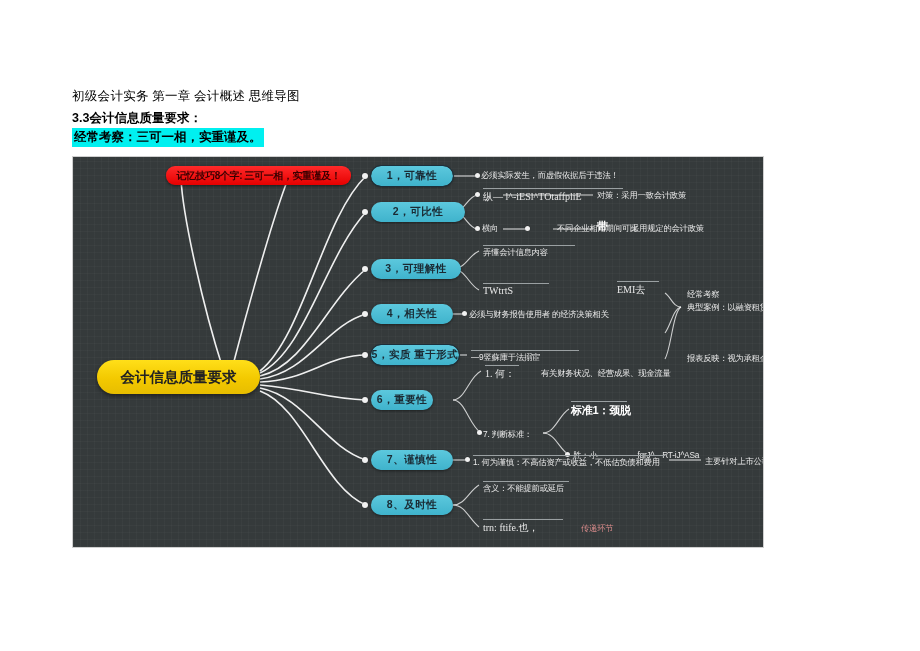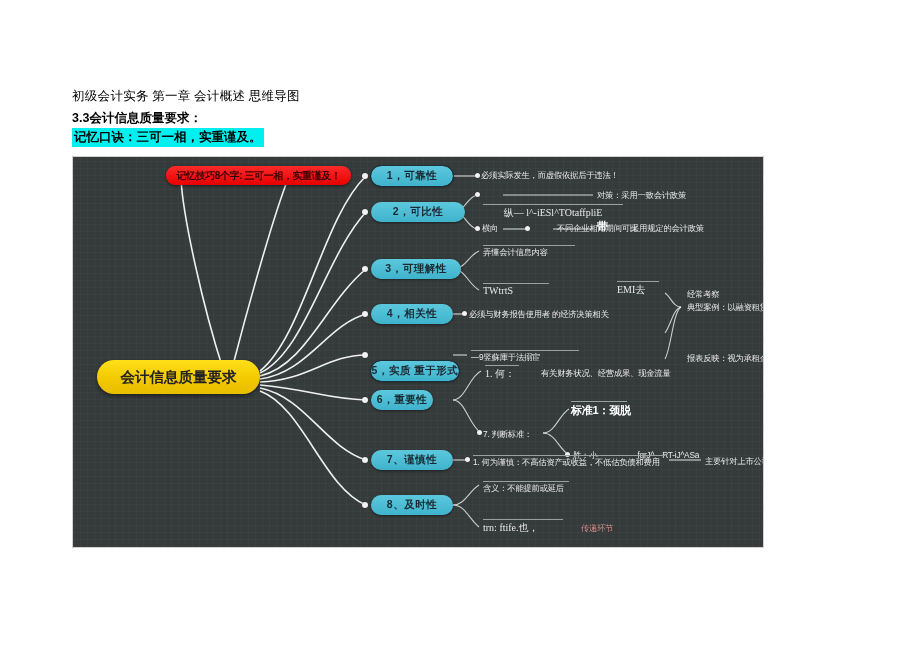--- a/index.html
+++ b/index.html
@@ -90,21 +90,21 @@
   }
   .dot.sm{width:5px;height:5px;}
 </style>
 </head>
 <body>
 
 <div id="page">
 
   <div class="doc-title">初级会计实务 第一章 会计概述 思维导图</div>
   <div class="sec-head">3.3会计信息质量要求：</div>
-  <div class="mnemonic">记忆口诀：三可一相，实重谨及。</div>
+  <div class="mnemonic">经常考察：三可一相，实重谨及。</div>
 
   <div class="canvas">
 
     <svg class="wires" viewBox="0 0 690 390">
 
       <path d="M150 212 C 130 150, 110 60, 108 22"></path>
       <path d="M160 208 C 175 150, 200 60, 215 22"></path>
 
       <path d="M187 214 C 230 180, 250 60, 293 19"></path>
       <path d="M187 216 C 232 195, 252 100, 293 55"></path>
@@ -147,21 +147,21 @@
 
     <div class="node tip">记忆技巧8个字: 三可一相，实重谨及！</div>
     <div class="node root">会计信息质量要求</div>
 
     <div class="node lvl1 selected" style="top:9px;width:82px;">
         <span>1，可靠性</span>
       </div>
     <div class="node lvl1" style="top:45px;width:94px;">2，可比性</div>
     <div class="node lvl1" style="top:102px;width:90px;">3，可理解性</div>
     <div class="node lvl1" style="top:147px;width:82px;">4，相关性</div>
-    <div class="node lvl1 selected" style="top:204px;width:88px;">5，实质 重于形式</div>
+    <div class="node lvl1 selected" style="top:188px;width:88px;">5，实质 重于形式</div>
     <div class="node lvl1" style="top:233px;width:62px;">6，重要性</div>
     <div class="node lvl1" style="top:293px;width:82px;">7、谨慎性</div>
     <div class="node lvl1" style="top:338px;width:82px;">8、及时性</div>
 
     <div class="dot" style="left:289px;top:16px;"></div>
     <div class="dot" style="left:289px;top:52px;"></div>
     <div class="dot" style="left:289px;top:109px;"></div>
     <div class="dot" style="left:289px;top:154px;"></div>
     <div class="dot" style="left:289px;top:195px;"></div>
     <div class="dot" style="left:289px;top:240px;"></div>
@@ -171,21 +171,21 @@
     <div class="dot sm" style="left:402px;top:35px;"></div>
     <div class="dot sm" style="left:402px;top:69px;"></div>
     <div class="dot sm" style="left:452px;top:69px;"></div>
     <div class="dot sm" style="left:389px;top:154px;"></div>
     <div class="dot sm" style="left:392px;top:300px;"></div>
     <div class="dot sm" style="left:404px;top:273px;"></div>
     <div class="dot sm" style="left:492px;top:295px;"></div>
 
     <div class="leaf" style="left:408px;top:13px;">必须实际发生，而虚假依据后于违法！</div>
 
-    <div class="leaf ul rom" style="left:410px;top:47px;width:140px;text-align:center;">纵— l^-iESl^TOtaffpliE</div>
+    <div class="leaf ul rom" style="left:410px;top:31px;width:140px;">纵— l^-iESl^TOtaffpliE</div>
     <div class="leaf" style="left:524px;top:33px;">对策：采用一致会计政策</div>
     <div class="leaf" style="left:409px;top:66px;">横向</div>
     <div class="leaf" style="left:484px;top:66px;">不同企业相同期间可比</div>
     <div class="leaf big" style="left:524px;top:62px;">带</div>
     <div class="leaf" style="left:558px;top:66px;">采用规定的会计政策</div>
 
     <div class="leaf ul" style="left:410px;top:88px;width:92px;">弄懂会计信息内容</div>
     <div class="leaf ul rom" style="left:410px;top:126px;width:66px;">TWtrtS</div>
 
     <div class="leaf" style="left:396px;top:152px;">必须与财务报告使用者 的经济决策相关</div>

